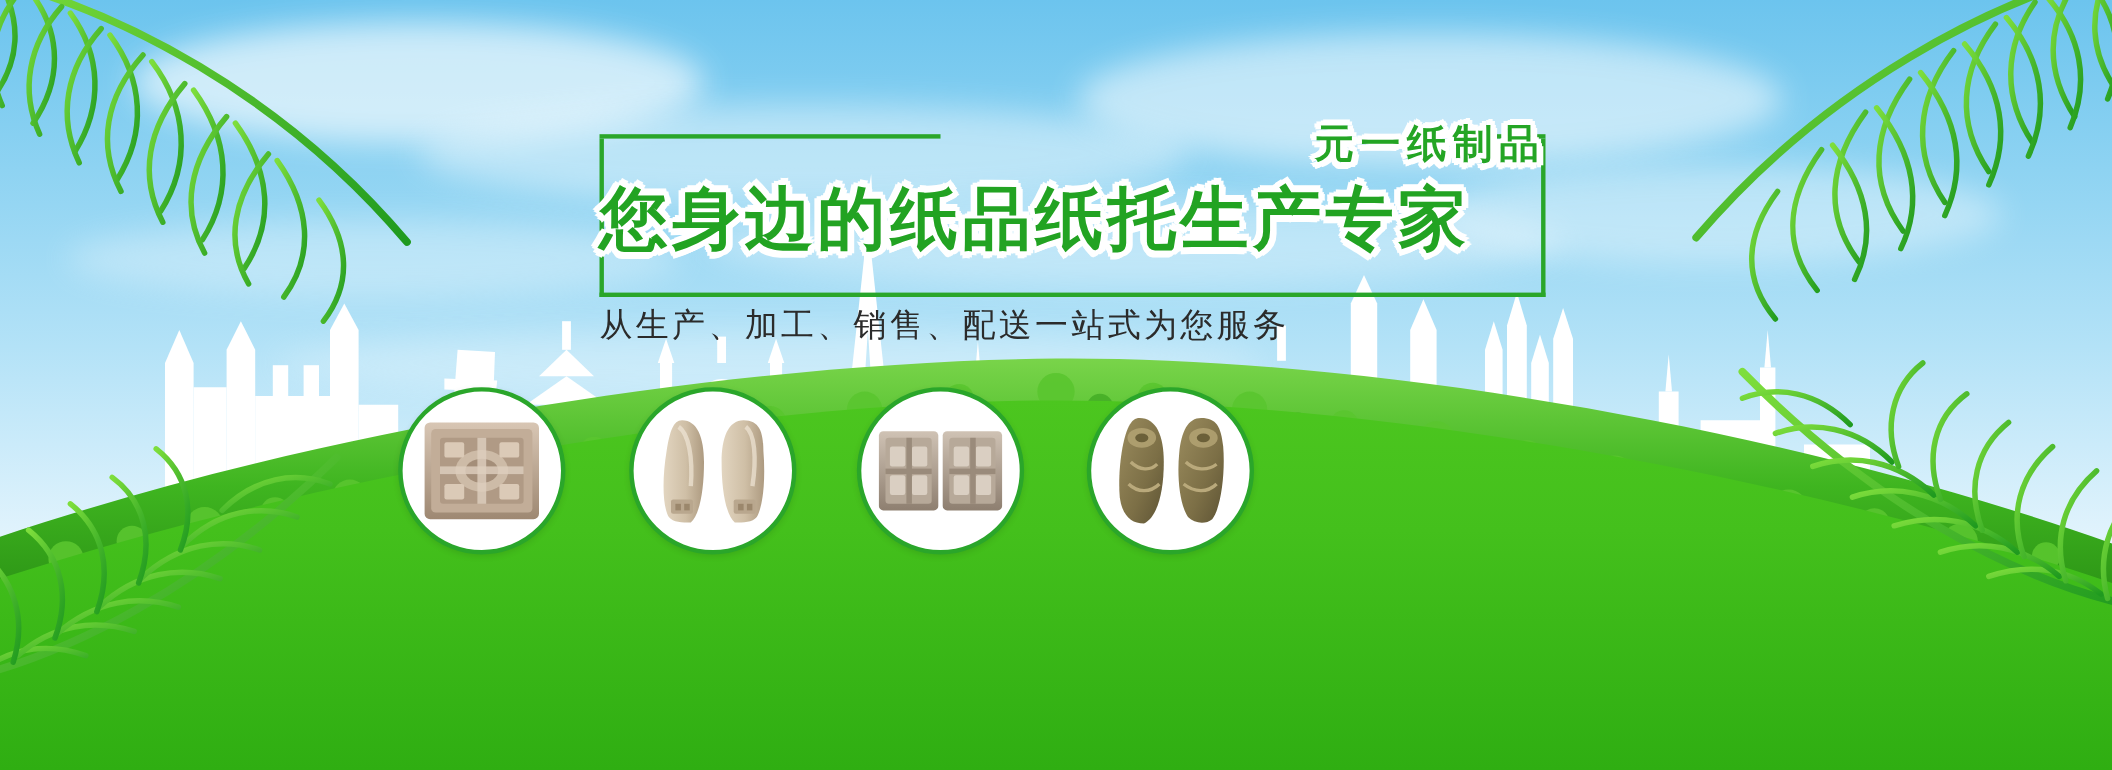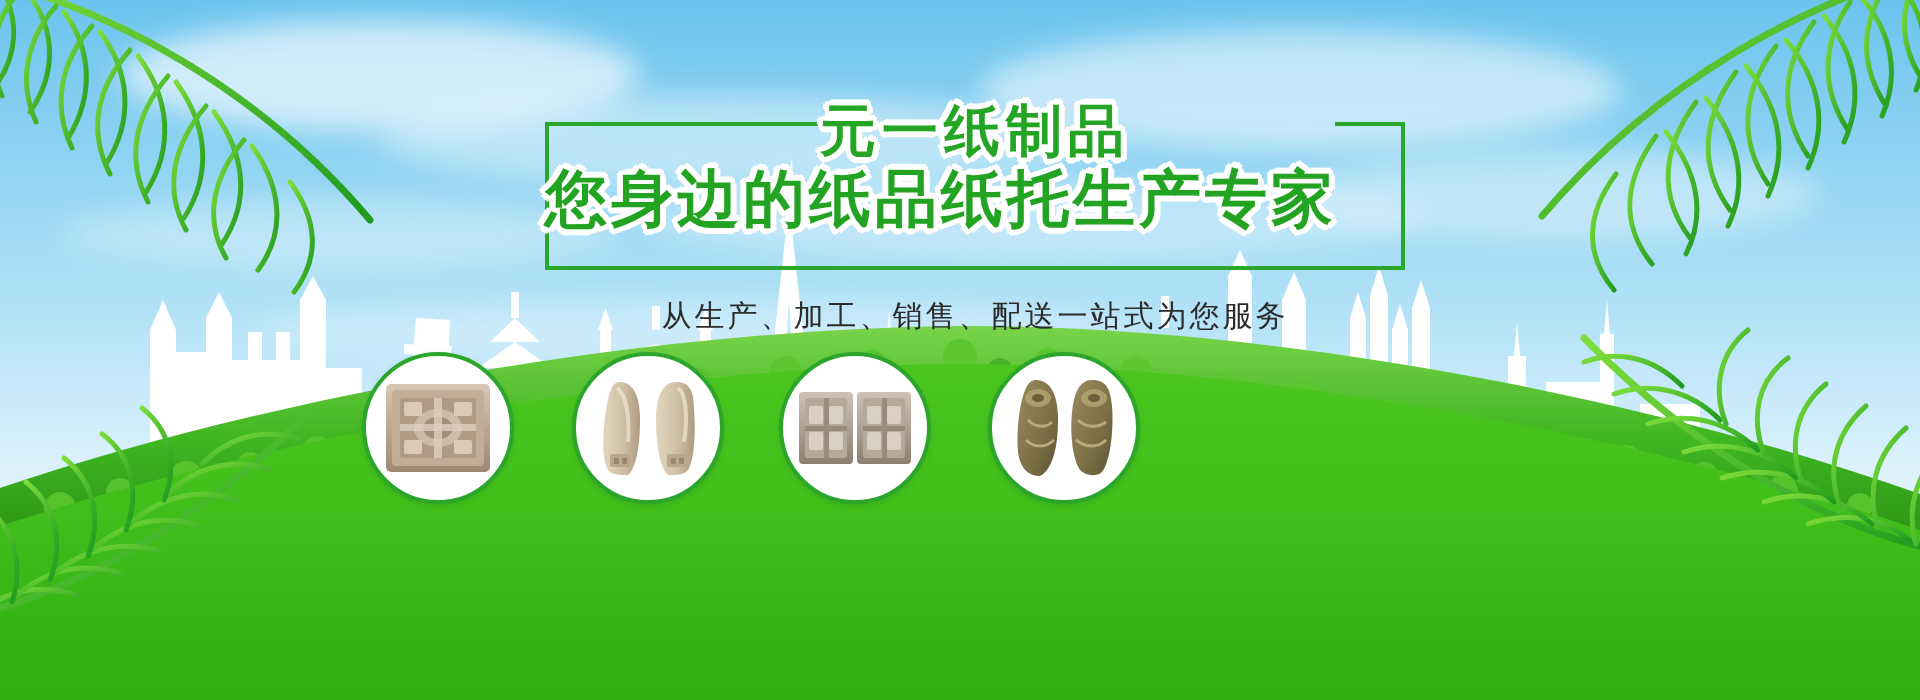--- a/index.html
+++ b/index.html
@@ -48,22 +48,22 @@
     content:""; position:absolute; left:-4px; top:-4px; width:310px; height:4px;
     background:#2aa62a;
   }
   .frame::after{
     content:""; position:absolute; right:-4px; top:-4px; width:70px; height:4px;
     background:#2aa62a;
   }
 
   .line1{
     position:absolute; left:0; top:0; width:860px;
-    text-align:center;
-    font-size:56px; font-weight:bold; line-height:62px;
+    text-align:right;
+    font-size:36px; font-weight:bold; line-height:62px;
     color:#24a524;
     letter-spacing:6px;
     font-family:Liberation Sans, sans-serif;
     text-shadow:
       -4px -4px 0 #fff, 4px -4px 0 #fff, -4px 4px 0 #fff, 4px 4px 0 #fff,
       -5px 0 0 #fff, 5px 0 0 #fff, 0 -5px 0 #fff, 0 5px 0 #fff,
       -6px -2px 0 #fff, 6px 2px 0 #fff, 2px -6px 0 #fff, -2px 6px 0 #fff;
     white-space:nowrap;
   }
   .line2{
@@ -73,22 +73,21 @@
     color:#22a322;
     letter-spacing:4px;
     text-shadow:
       -4px -4px 0 #fff, 4px -4px 0 #fff, -4px 4px 0 #fff, 4px 4px 0 #fff,
       -5px 0 0 #fff, 5px 0 0 #fff, 0 -5px 0 #fff, 0 5px 0 #fff,
       -6px -2px 0 #fff, 6px 2px 0 #fff, 2px -6px 0 #fff, -2px 6px 0 #fff;
     white-space:nowrap;
   }
 
   .subtitle{
-    position:absolute; left:545px; top:296px; width:860px;
-    text-align:center;
+    position:absolute; left:545px; top:276px; width:860px;
     font-size:30px; line-height:40px;
     color:#2b2b2b;
     letter-spacing:3px;
     white-space:nowrap;
     font-family:"DejaVu Sans","Liberation Sans",sans-serif;
   }
 
   
   .products{
     position:absolute; left:0; top:352px; width:1920px; height:180px;

